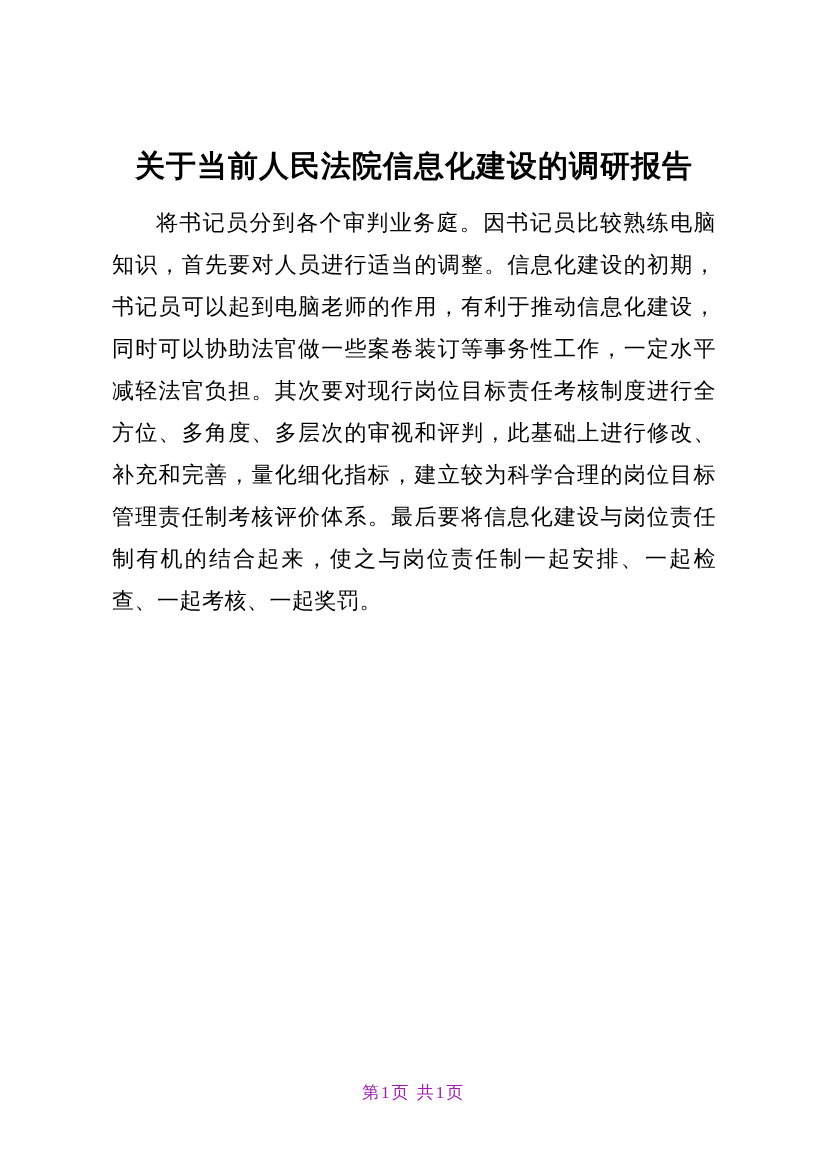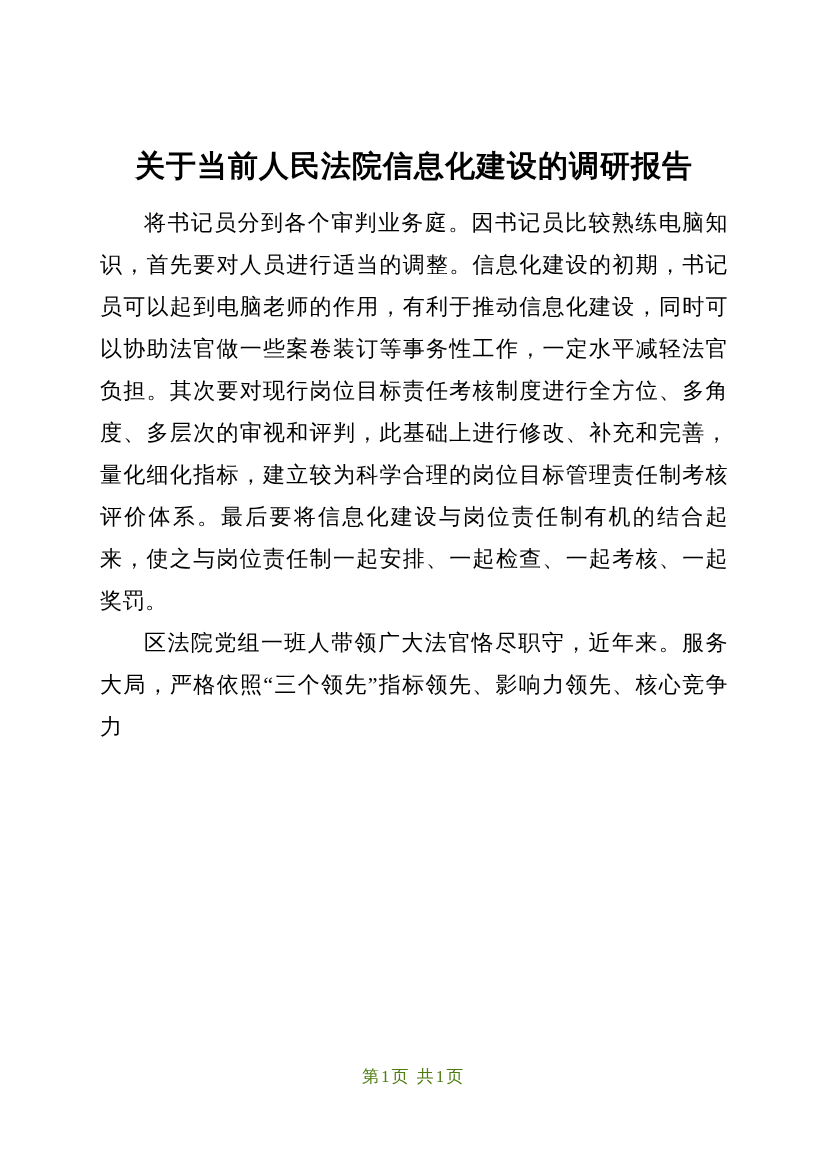--- a/index.html
+++ b/index.html
@@ -22,45 +22,44 @@
   .doc-title {
     margin: 0 0 16px 0;
     font-size: 30px;
     line-height: 40px;
     font-weight: bold;
     text-align: center;
     letter-spacing: 1px;
     white-space: nowrap;
   }
   .doc-body p {
-    margin: 0;
+    margin: 12px;
     font-size: 22px;
     line-height: 42px;
     text-align: justify;
     text-justify: inter-character;
     text-indent: 2em;
     letter-spacing: 0.5px;
     word-break: break-all;
   }
   .doc-footer {
     position: absolute;
     left: 0;
     right: 0;
-    bottom: 82px;
+    bottom: 66px;
     text-align: center;
     font-size: 17px;
     letter-spacing: 2px;
-    color: #4d7c0f;
+    color: #a21caf;
   }
 </style>
 </head>
 <body>
 
 <div class="page">
   <h1 class="doc-title">关于当前人民法院信息化建设的调研报告</h1>
 
   <div class="doc-body">
     <p>将书记员分到各个审判业务庭。因书记员比较熟练电脑知识，首先要对人员进行适当的调整。信息化建设的初期，书记员可以起到电脑老师的作用，有利于推动信息化建设，同时可以协助法官做一些案卷装订等事务性工作，一定水平减轻法官负担。其次要对现行岗位目标责任考核制度进行全方位、多角度、多层次的审视和评判，此基础上进行修改、补充和完善，量化细化指标，建立较为科学合理的岗位目标管理责任制考核评价体系。最后要将信息化建设与岗位责任制有机的结合起来，使之与岗位责任制一起安排、一起检查、一起考核、一起奖罚。</p>
-    <p>区法院党组一班人带领广大法官恪尽职守，近年来。服务大局，严格依照“三个领先”指标领先、影响力领先、核心竞争力</p>
   </div>
 
   <div class="doc-footer">第1页 共1页</div>
 </div>
 
 </body></html>

